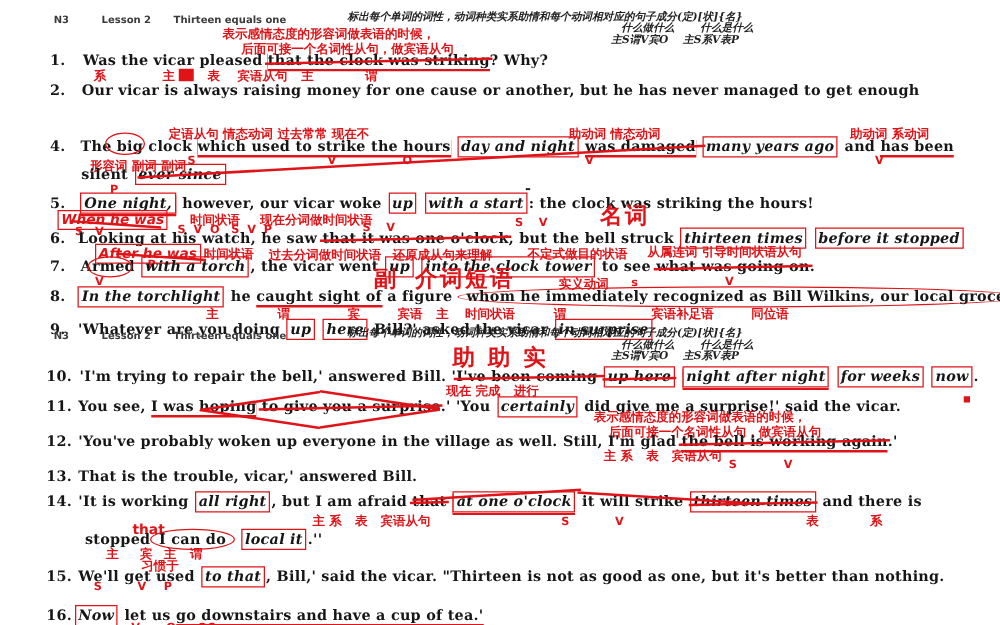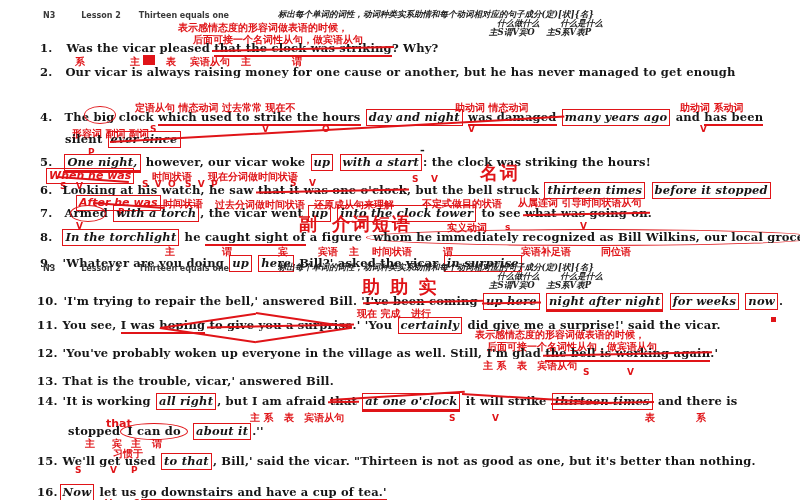--- a/index.html
+++ b/index.html
@@ -106,21 +106,21 @@
     <div class="ln rs" style="left: 583px; top: 366px;"><span>S</span></div>
     <div class="ln rs" style="left: 627px; top: 366px;"><span>V</span></div>
     <div class="ln body" style="left: 37px; top: 375px;"><span>13.</span><span style="margin-left: 5px;">That is the trouble, vicar,' answered Bill.</span></div>
     <div class="ln body" style="left: 37px; top: 395px;"><span>14.</span><span style="margin-left: 5px;">'It is working </span><span class="box">all right</span><span>, but I am afraid </span><span class="strike">that</span><span> </span><span class="box ru">at one o'clock</span><span> it will strike </span><span class="box strike">thirteen times</span><span> and there is</span></div>
     <div class="ln rcn" style="left: 250px; top: 411px;"><span>主 系   表   宾语从句</span></div>
     <div class="ln rs" style="left: 449px; top: 412px;"><span>S</span></div>
     <div class="ln rs" style="left: 492px; top: 412px;"><span>V</span></div>
     <div class="ln rcn" style="left: 645px; top: 411px;"><span>表</span></div>
     <div class="ln rcn" style="left: 696px; top: 411px;"><span>系</span></div>
     <div class="ln rword" style="left: 106px; top: 417px;"><span>that</span></div>
-    <div class="ln body" style="left: 68px; top: 425px;"><span>stopped</span><span class="oval">I can do</span><span> </span><span class="box">about it</span><span>.''</span></div>
+    <div class="ln body" style="left: 68px; top: 425px;"><span>stopped</span><span class="oval">I can do</span><span> </span><span class="box">local it</span><span>.''</span></div>
     <div class="ln rcn" style="left: 85px; top: 437px;"><span>主</span></div>
     <div class="ln rcn" style="left: 112px; top: 437px;"><span>宾</span></div>
     <div class="ln rcn" style="left: 131px; top: 437px;"><span>主</span></div>
     <div class="ln rcn" style="left: 152px; top: 437px;"><span>谓</span></div>
     <div class="ln rcn" style="left: 113px; top: 447px;"><span>习惯于</span></div>
     <div class="ln body" style="left: 37px; top: 455px;"><span>15.</span><span style="margin-left: 5px;">We'll get used </span><span class="box">to that</span><span>, Bill,' said the vicar. "Thirteen is not as good as one, but it's better than nothing.</span></div>
     <div class="ln rs" style="left: 75px; top: 464px;"><span>S</span></div>
     <div class="ln rs" style="left: 110px; top: 464px;"><span>V</span></div>
     <div class="ln rs" style="left: 131px; top: 464px;"><span>P</span></div>
     <div class="ln body" style="left: 37px; top: 486px;"><span>16.</span><span class="box" style="margin-left: 2px;">Now</span><span> let us </span><span class="ru">go downstairs and have a cup of tea.'</span></div>

